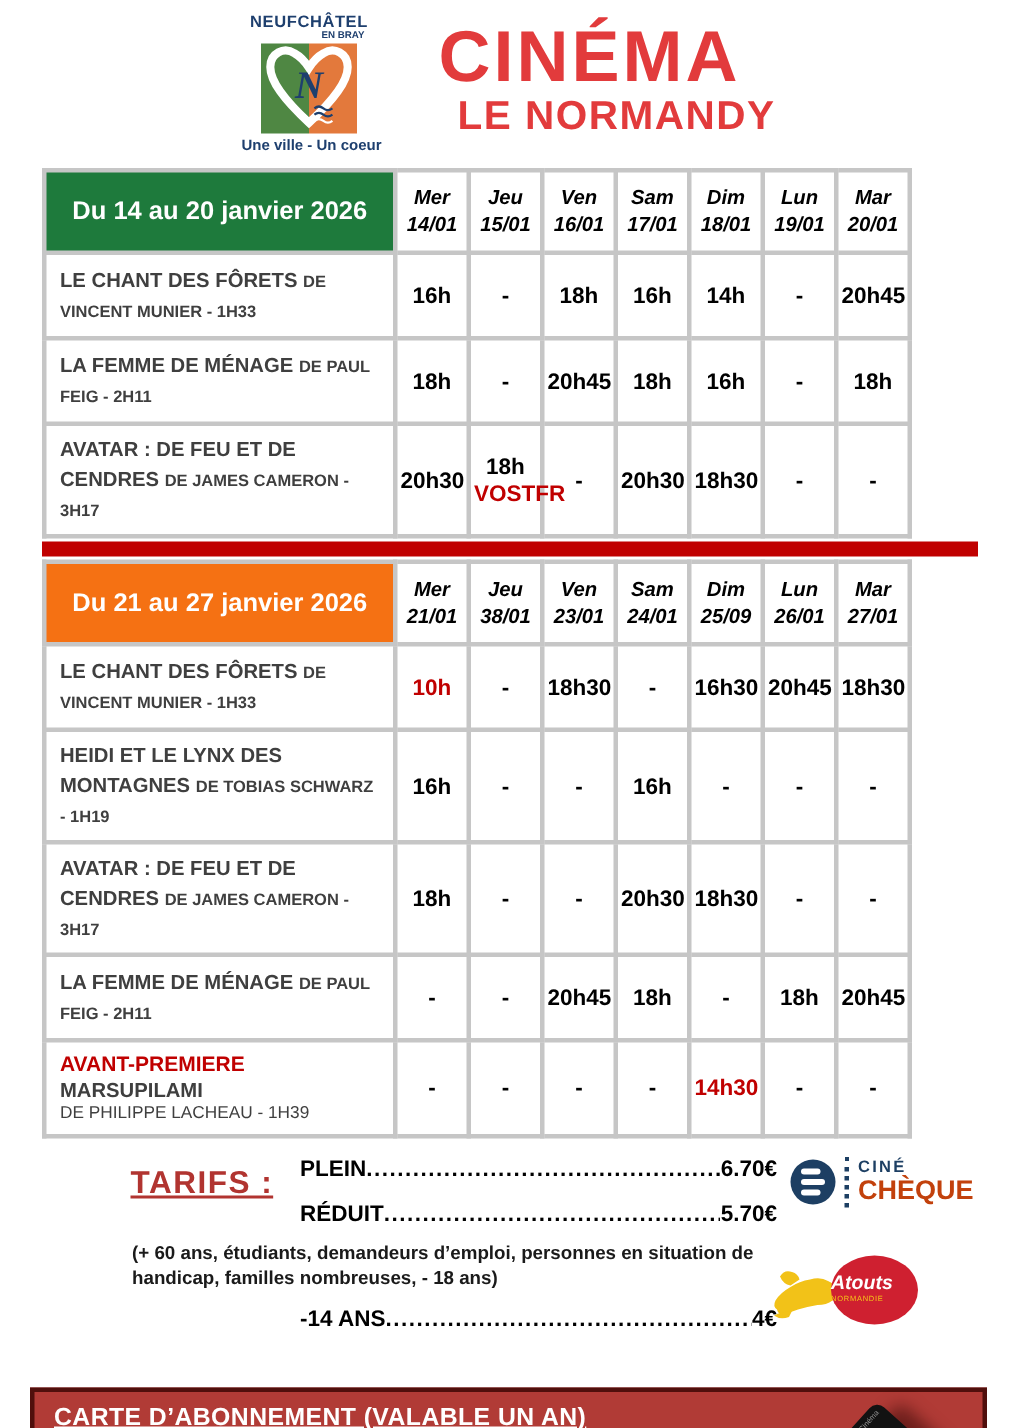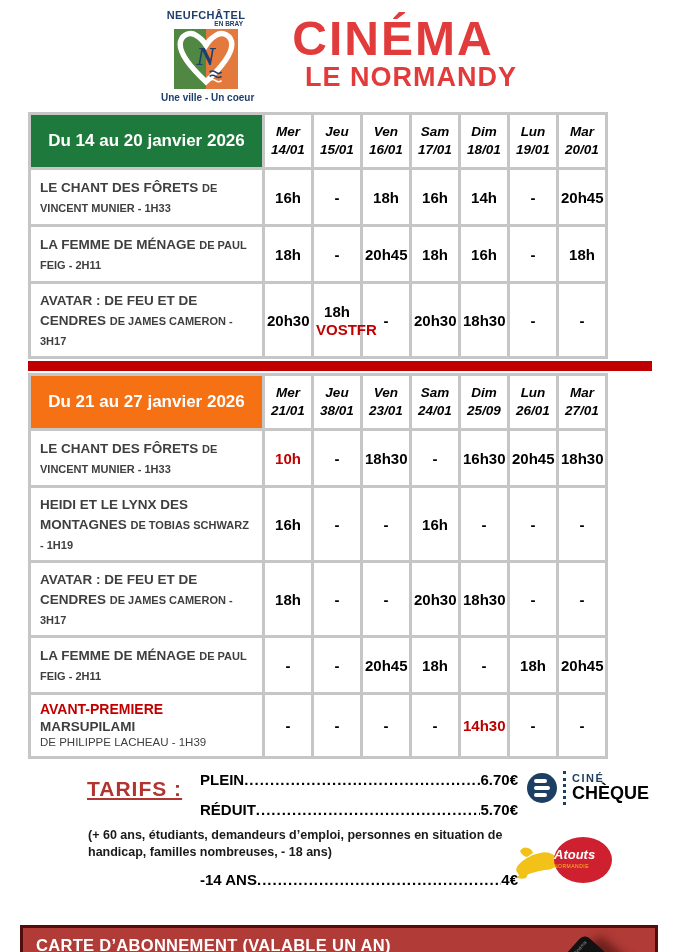--- a/index.html
+++ b/index.html
@@ -49,21 +49,21 @@
   .tl0{top:2px;} .tl1{top:32px;} .tl2{top:102px;}
   .tarifs-note{position:absolute;left:88px;top:58px;width:436px;font-size:12.5px;font-weight:bold;color:#1a1a1a;line-height:1.4;}
 
   
   .cinecheque{position:absolute;left:527px;top:2px;display:flex;align-items:center;gap:6px;}
   .cc-circle{width:30px;height:30px;border-radius:50%;background:#1d3f63;position:relative;flex:none;}
   .cc-circle i{position:absolute;left:7px;height:4px;background:#fff;border-radius:2px;display:block;}
   .cc-b1{top:6px;width:13px;} .cc-b2{top:13px;width:16px;} .cc-b3{top:20px;width:13px;}
   .cc-dots{height:34px;border-left:3px dotted #1d3f63;}
   .cc-l1{font-size:11px;font-weight:bold;color:#1d3f63;letter-spacing:1.5px;line-height:1;}
-  .cc-l2{font-size:18px;font-weight:bold;color:#000000;line-height:1;}
+  .cc-l2{font-size:18px;font-weight:bold;color:#c2410c;line-height:1;}
 
   
   .atouts{position:absolute;left:514px;top:66px;width:100px;height:52px;}
   .lion-svg{position:absolute;left:0;top:8px;}
   .atouts-badge{position:absolute;left:40px;top:2px;width:58px;height:46px;background:#cf2030;border-radius:50%;
     color:#fff;box-sizing:border-box;padding-top:11px;}
   .atouts-a1{font-style:italic;font-weight:bold;font-size:13px;line-height:1;}
   .atouts-a2{font-size:5px;color:#f5c518;letter-spacing:.5px;line-height:2;}
 
   

